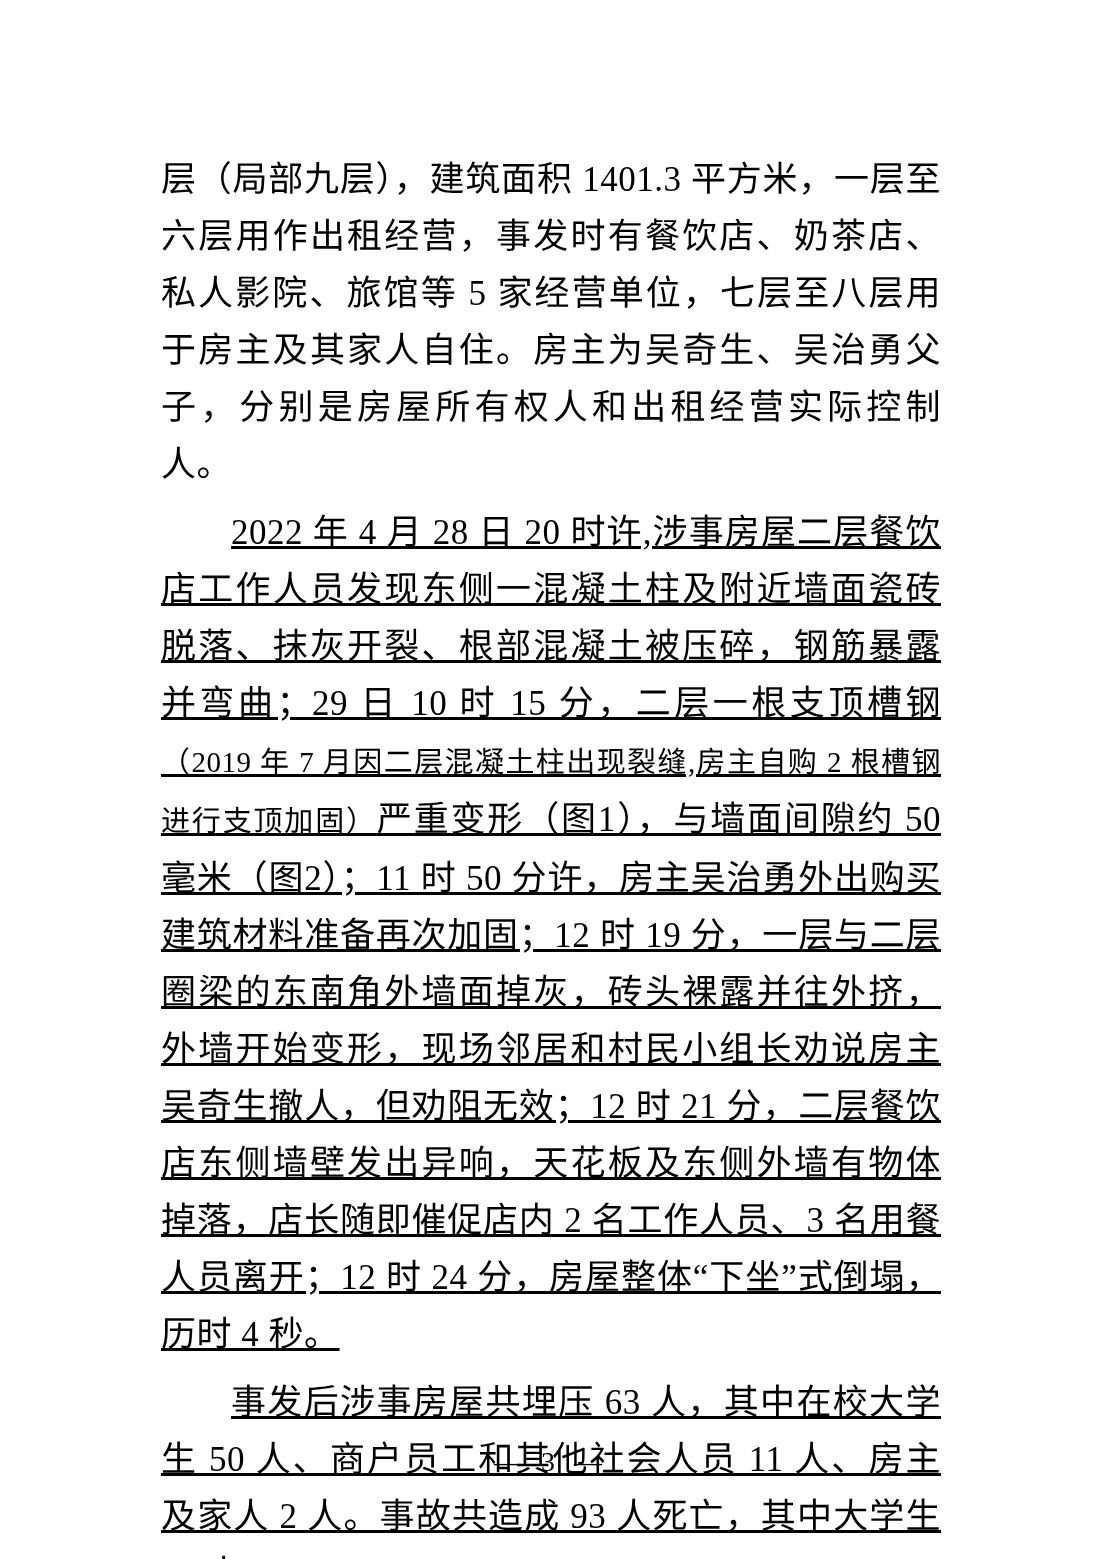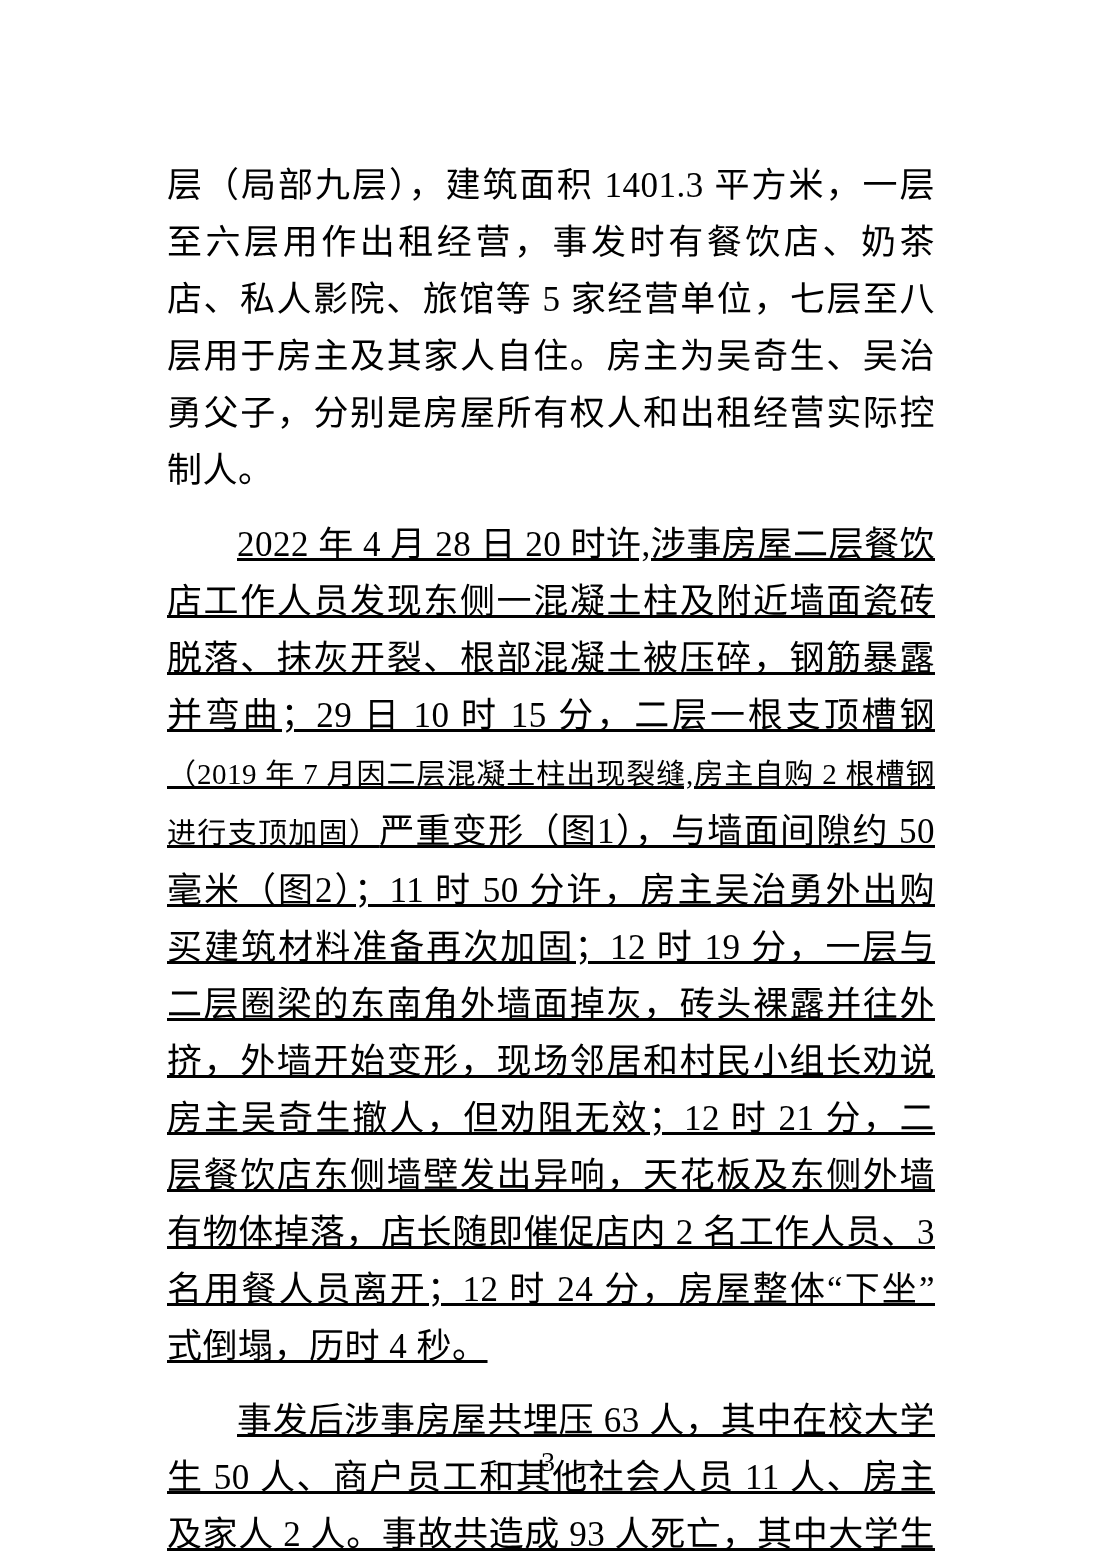--- a/index.html
+++ b/index.html
@@ -20,21 +20,21 @@
     position: absolute;
     left: 150px;
     top: 140px;
     width: 802px;
     font-size: 35px;
     line-height: 57px;
     text-align: justify;
     letter-spacing: 0.5px;
   }
   .content p {
-    margin: 17px;
+    margin: 11px;
     padding: 0;
   }
   .para-indent {
     text-indent: 70px;
     text-decoration: underline;
   }
   .seg-small {
     font-size: 29px;
   }
   .footer {

